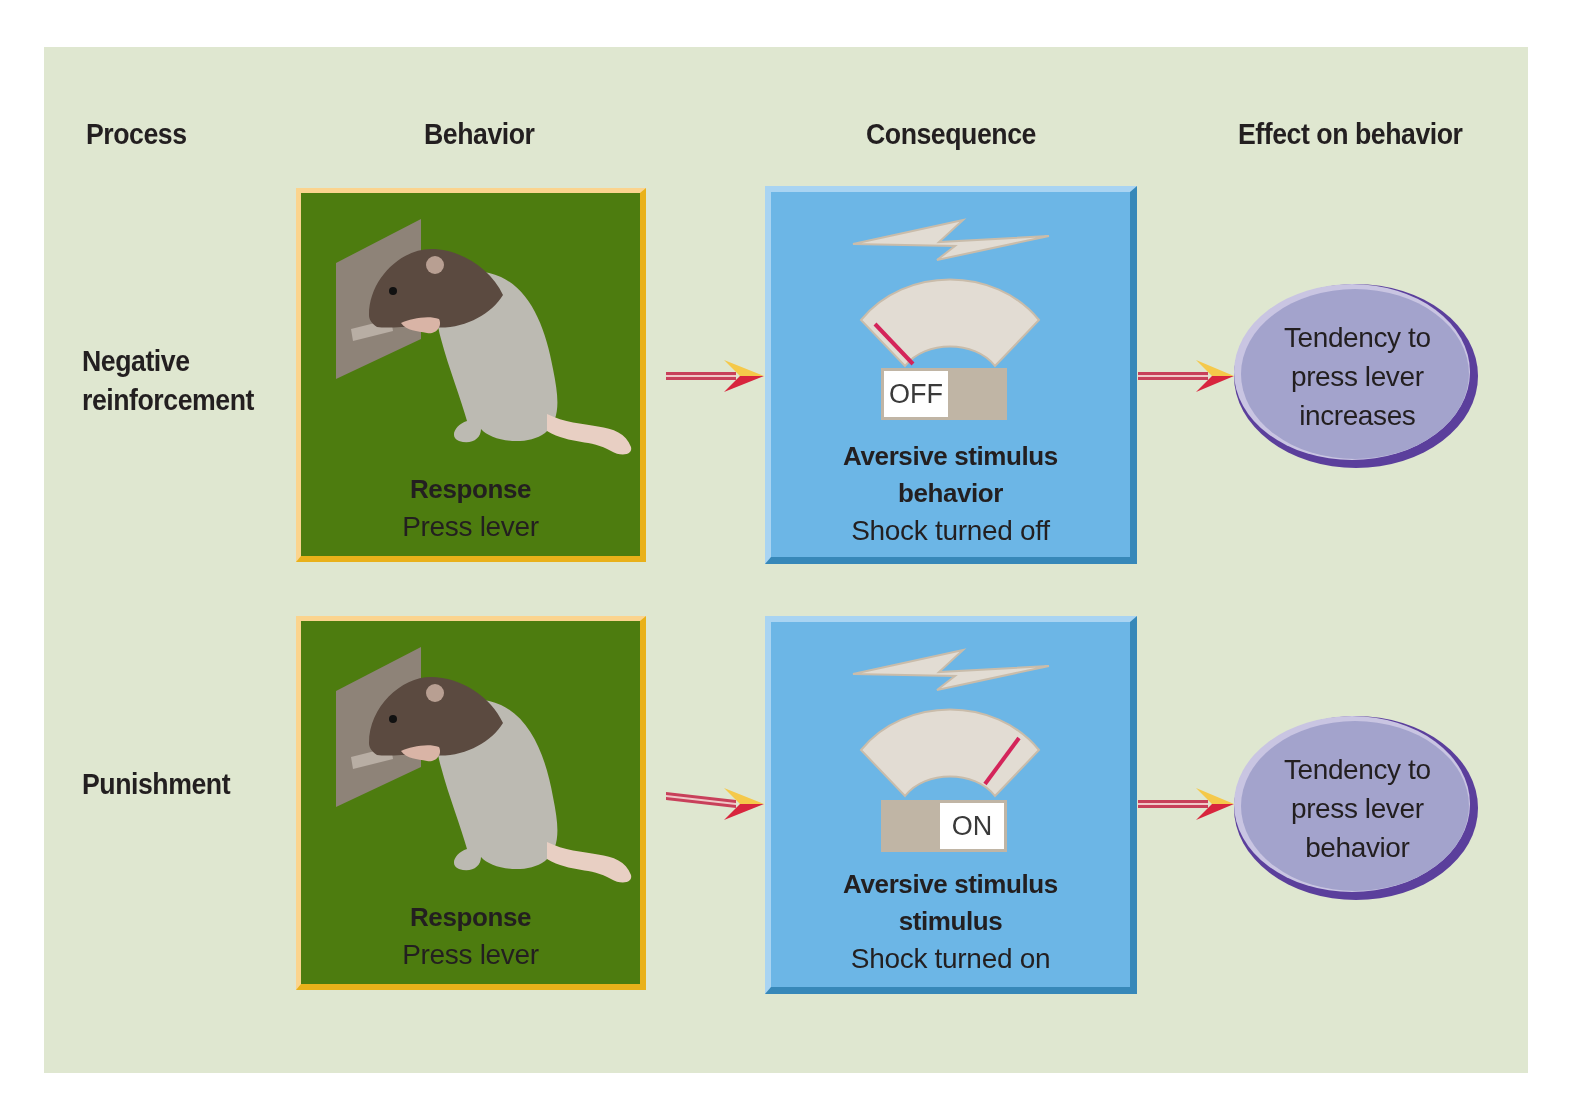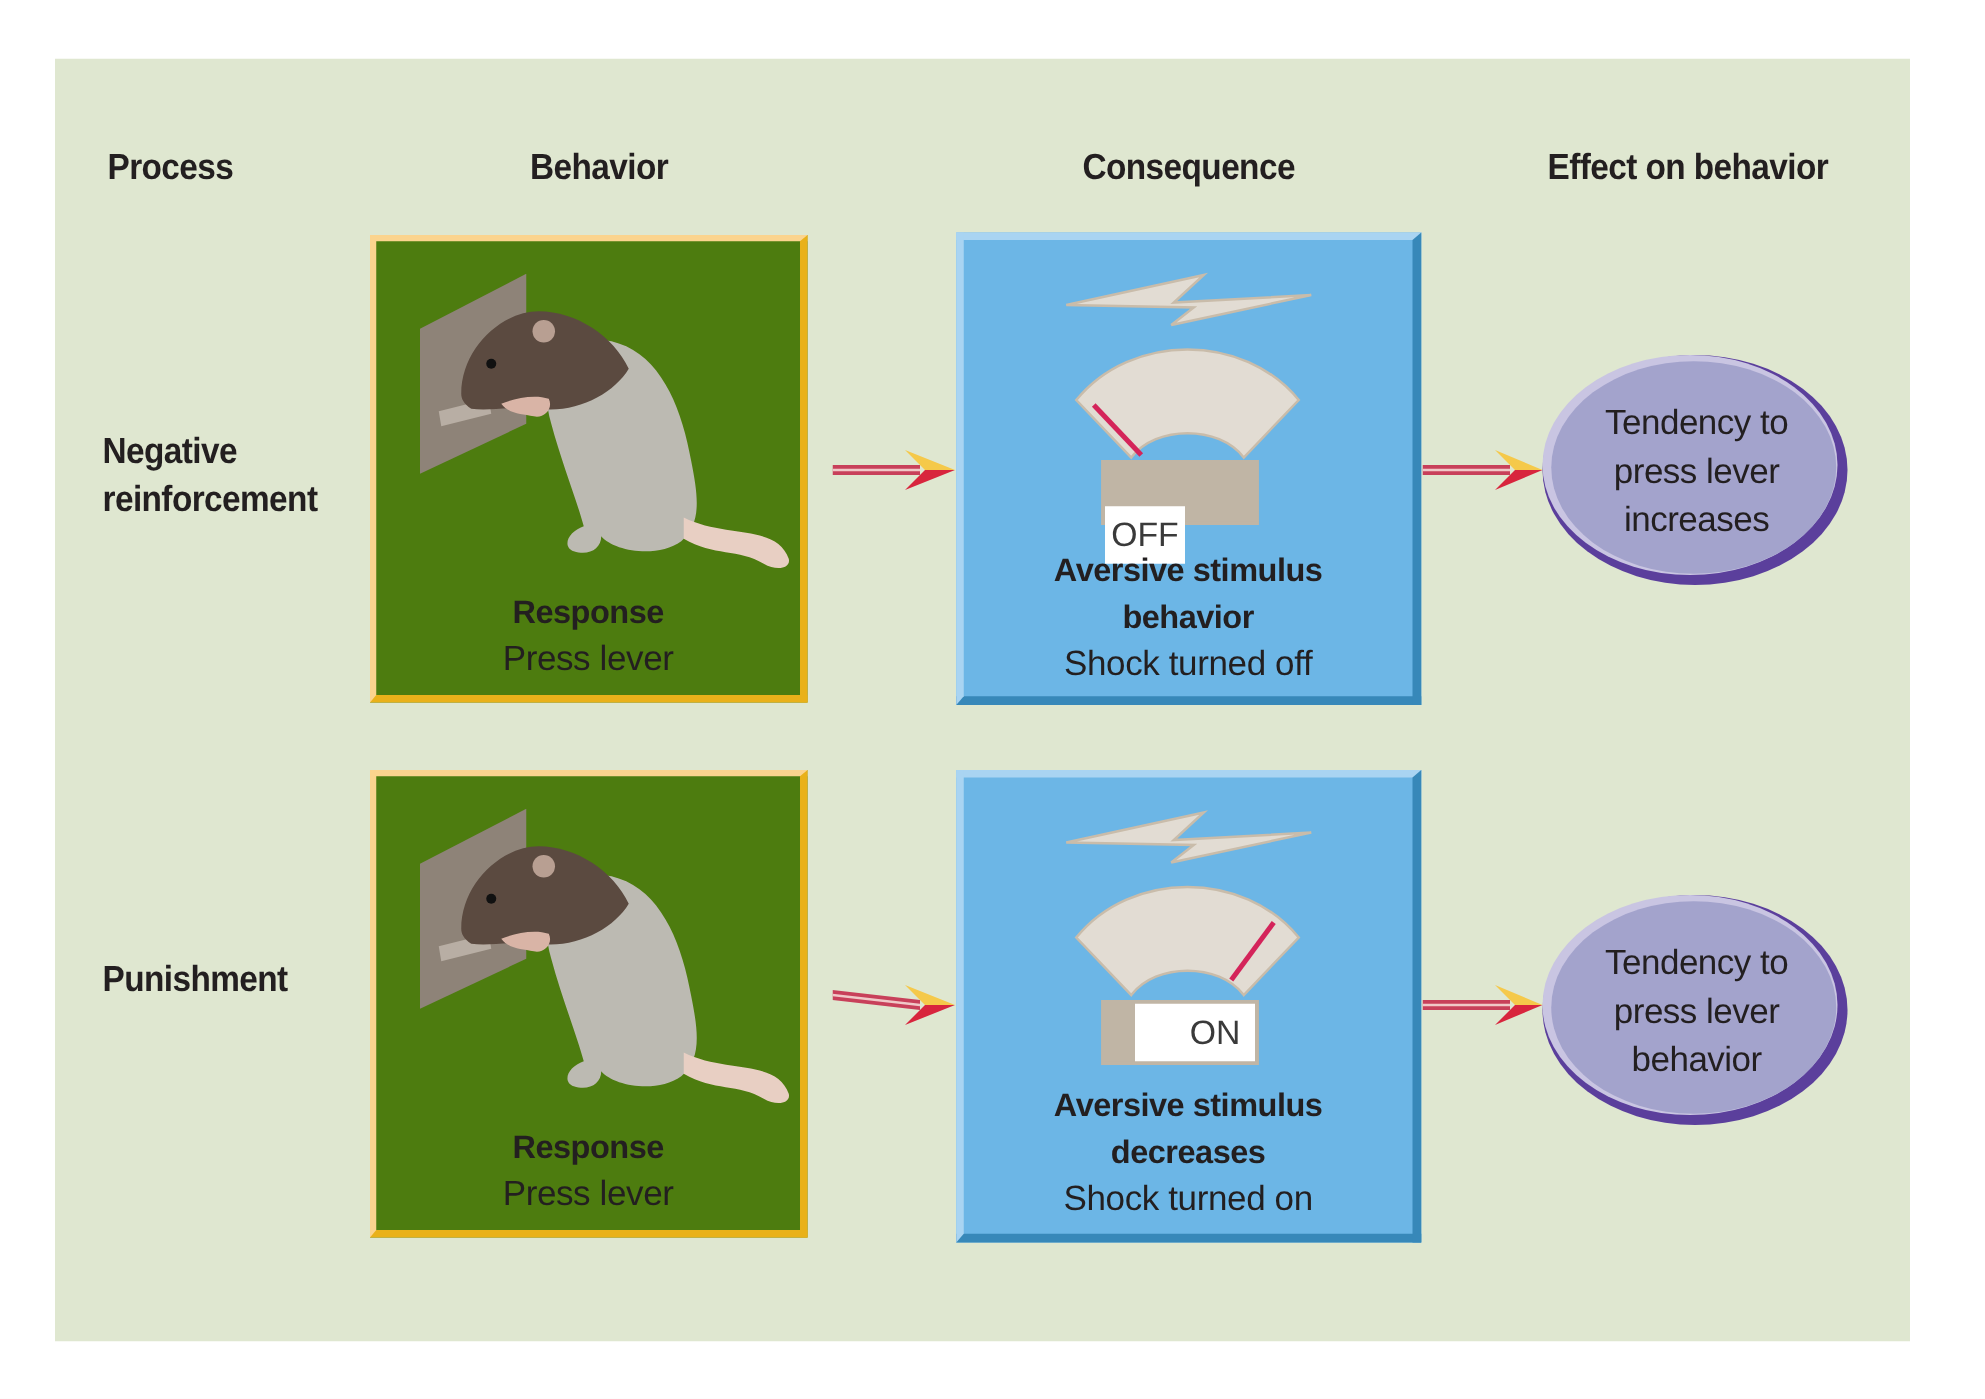--- a/index.html
+++ b/index.html
@@ -74,21 +74,21 @@
   <polygon points="58,34 98,18 74,18" fill="#d8253d"></polygon>
 </svg>
 
 <div class="cons-box" style="left:765px;top:186px;">
   <svg class="shock-svg" width="210" height="160" viewBox="0 0 210 160">
     <polygon points="8,36 118,12 94,34 204,28 92,52 110,38" fill="#e2dcd3" stroke="#c9bcaa" stroke-width="2"></polygon>
     <path d="M16,112 C60,58 150,58 194,112 L150,158 C130,132 80,132 60,158 Z" fill="#e2dcd3" stroke="#c9bcaa" stroke-width="2"></path>
     <line x1="30" y1="116" x2="68" y2="156" stroke="#d4245a" stroke-width="4"></line>
   </svg>
   <div class="switch" style="left:110px;top:176px;">
-    <div class="knob" style="left:0;margin-top:34px;">OFF</div>
+    <div class="knob" style="left:0;">OFF</div>
   </div>
   <div class="box-text" style="top:246px;">
     <div class="bold-line">Aversive stimulus</div>
     <div class="bold-line">behavior</div>
     <div class="reg-line">Shock turned off</div>
   </div>
 </div>
 
 <svg class="arrow-svg" style="left:1138px;top:358px;" width="100" height="36" viewBox="0 0 100 36">
   <rect x="0" y="14" width="70" height="8" fill="#c8405a"></rect>
@@ -134,25 +134,25 @@
   <polygon points="58,34 98,18 74,18" fill="#d8253d"></polygon>
 </svg>
 
 <div class="cons-box" style="left:765px;top:616px;">
   <svg class="shock-svg" width="210" height="160" viewBox="0 0 210 160">
     <polygon points="8,36 118,12 94,34 204,28 92,52 110,38" fill="#e2dcd3" stroke="#c9bcaa" stroke-width="2"></polygon>
     <path d="M16,112 C60,58 150,58 194,112 L150,158 C130,132 80,132 60,158 Z" fill="#e2dcd3" stroke="#c9bcaa" stroke-width="2"></path>
     <line x1="174" y1="100" x2="140" y2="146" stroke="#d4245a" stroke-width="4"></line>
   </svg>
   <div class="switch" style="left:110px;top:178px;">
-    <div class="knob" style="right:0;padding-left:32px;">ON</div>
+    <div class="knob" style="right:0;">ON</div>
   </div>
   <div class="box-text" style="top:244px;">
     <div class="bold-line">Aversive stimulus</div>
-    <div class="bold-line">decreases</div>
+    <div class="bold-line">stimulus</div>
     <div class="reg-line">Shock turned on</div>
   </div>
 </div>
 
 <svg class="arrow-svg" style="left:1138px;top:786px;" width="100" height="36" viewBox="0 0 100 36">
   <rect x="0" y="14" width="70" height="8" fill="#c8405a"></rect>
   <rect x="0" y="17" width="70" height="2" fill="#f0c8c8"></rect>
   <polygon points="58,2 96,18 74,18" fill="#f5c94a"></polygon>
   <polygon points="58,34 96,18 74,18" fill="#d8253d"></polygon>
 </svg>

